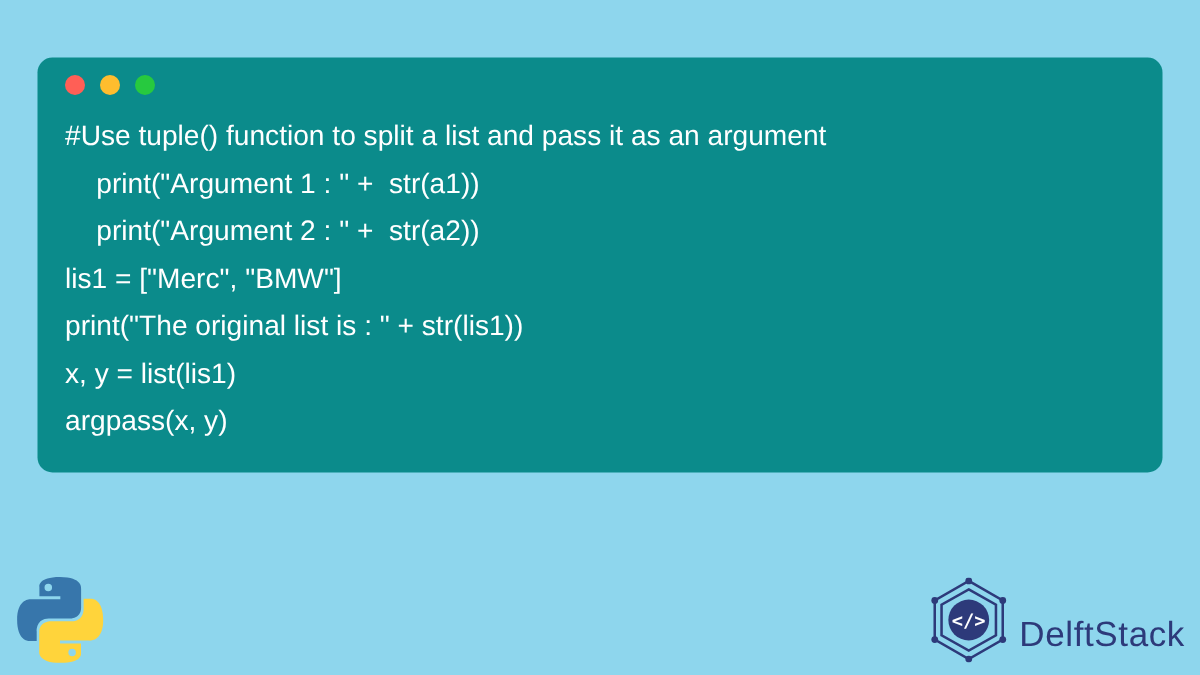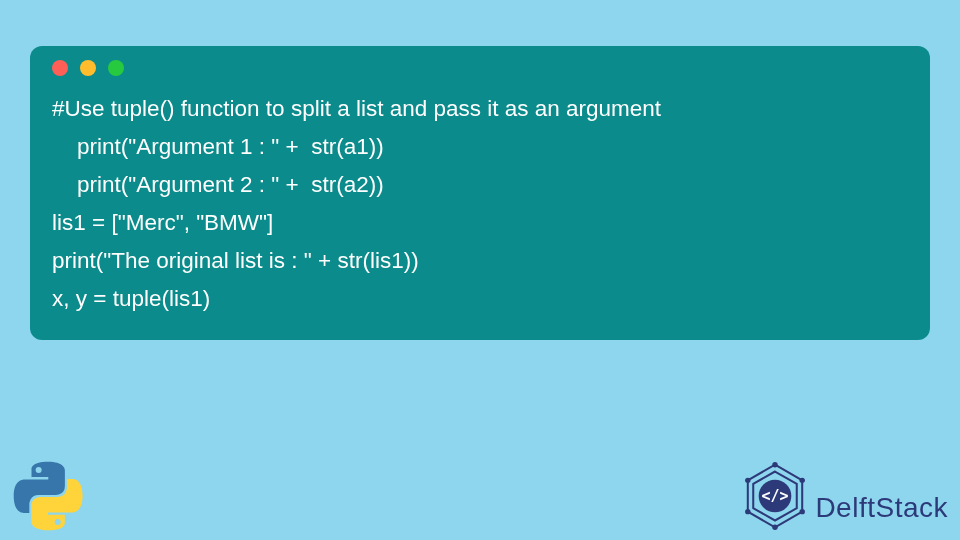--- a/index.html
+++ b/index.html
@@ -70,21 +70,21 @@
 </style>
 </head>
 <body>
 
 <div class="code-window">
   <div class="dots">
     <div class="dot dot-red"></div>
     <div class="dot dot-yellow"></div>
     <div class="dot dot-green"></div>
   </div>
-  <div class="code"><div>#Use tuple() function to split a list and pass it as an argument</div><div>    print("Argument 1 : " +  str(a1))</div><div>    print("Argument 2 : " +  str(a2))</div><div>lis1 = ["Merc", "BMW"]</div><div>print("The original list is : " + str(lis1))</div><div>x, y = tuple(lis1)</div></div>
+  <div class="code"><div>#Use tuple() function to split a list and pass it as an argument</div><div>    print("Argument 1 : " +  str(a1))</div><div>    print("Argument 2 : " +  str(a2))</div><div>lis1 = ["Merc", "BMW"]</div><div>print("The original list is : " + str(lis1))</div><div>x, y = list(lis1)</div><div>argpass(x, y)</div></div>
 </div>
 
 <svg class="python-logo" viewBox="0 0 110 110">
   <path fill="#3776ab" d="M54.9 2.5c-26.8 0-25.1 11.6-25.1 11.6l.03 12h25.6v3.6H19.7s-17.1-1.9-17.1 25.1 15 26 15 26h8.9v-12.5s-.5-15 14.7-15h25.4s14.2.2 14.2-13.7V16.5S83 2.5 54.9 2.5zM40.7 10.6a4.6 4.6 0 1 1 0 9.2 4.6 4.6 0 0 1 0-9.2z"></path>
   <path fill="#ffd43b" d="M55.6 107.4c26.8 0 25.1-11.6 25.1-11.6l-.03-12H55v-3.6h35.7s17.1 1.9 17.1-25.1-15-26-15-26h-8.9v12.5s.5 15-14.7 15H43.8s-14.2-.2-14.2 13.7v23.1s-2.2 14 26 14zm14.2-8.1a4.6 4.6 0 1 1 0-9.2 4.6 4.6 0 0 1 0 9.2z"></path>
 </svg>
 
 <div class="delft">
   <svg class="delft-icon" viewBox="0 0 100 100">
     <g fill="none" stroke="#2d3a7a" stroke-width="3">

